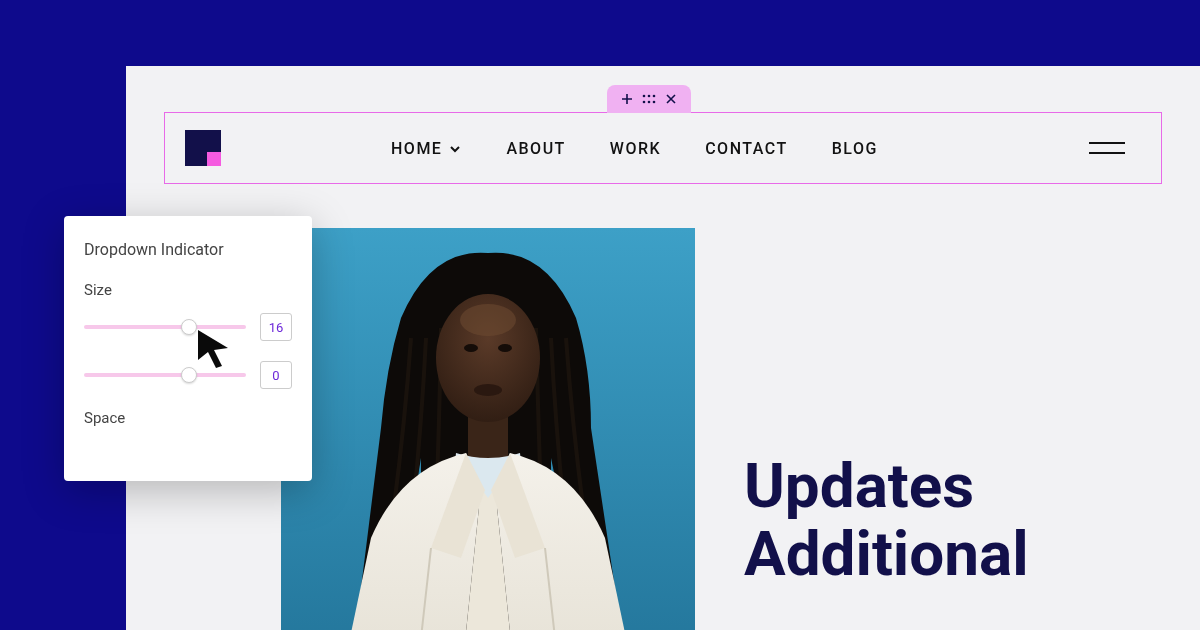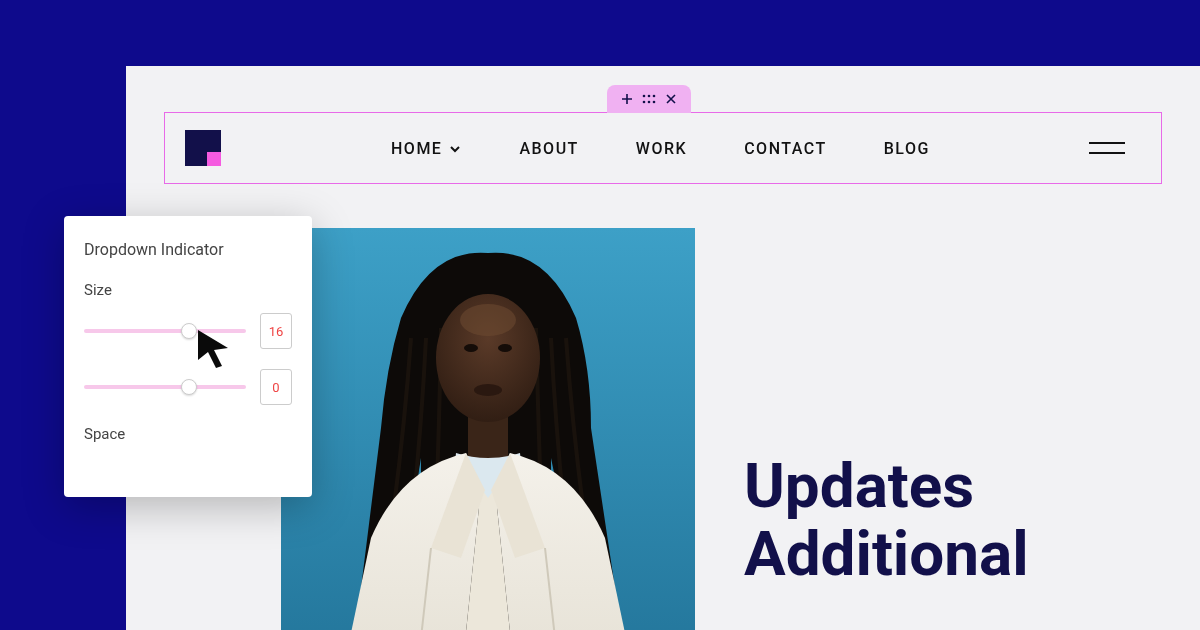--- a/index.html
+++ b/index.html
@@ -4,38 +4,38 @@
 <style>
 *{margin:0;padding:0;box-sizing:border-box;font-family:-apple-system,BlinkMacSystemFont,'Segoe UI',Roboto,sans-serif}
 body{width:1200px;height:630px;background:#0e0a8c;overflow:hidden;position:relative}
 .canvas{position:absolute;left:126px;top:66px;right:0;bottom:0;background:#f2f2f4}
 .editor-tab{position:absolute;left:607px;top:85px;width:84px;height:28px;background:#f0b1f2;border-radius:8px 8px 0 0;display:flex;align-items:center;justify-content:center;gap:10px;z-index:5}
 .editor-tab svg{display:block}
 .navbar{position:absolute;left:164px;top:112px;width:998px;height:72px;border:1px solid #e86ae8;background:#f2f2f4;display:flex;align-items:center;padding:0 36px 0 20px;z-index:4}
 .logo{width:36px;height:36px;margin-right:170px;position:relative}
 .logo .outer{position:absolute;inset:0;background:#12104a}
 .logo .inner{position:absolute;right:0;bottom:0;width:14px;height:14px;background:#f55be0}
-.nav-links{display:flex;gap:57px;align-items:center}
+.nav-links{display:flex;gap:44px;align-items:center}
 .nav-link{font-size:16px;letter-spacing:1.5px;font-weight:500;color:#121212;display:flex;align-items:center;gap:6px;cursor:pointer}
 .nav-link svg{margin-top:2px}
 .hamburger{margin-left:auto;display:flex;flex-direction:column;gap:8px;cursor:pointer}
 .hamburger span{display:block;width:36px;height:2px;background:#121212}
 .hero-img{position:absolute;left:281px;top:228px;width:414px;height:500px;overflow:hidden}
 .hero-img svg{display:block}
 .headline{position:absolute;left:744px;top:452px;font-family:Georgia,'Times New Roman',serif;font-weight:700;font-size:62px;line-height:1.1;color:#12104a}
 .panel{position:absolute;left:64px;top:216px;width:248px;background:#fff;border-radius:4px;box-shadow:0 10px 40px rgba(0,0,0,.25);padding:24px 20px 40px;z-index:10}
 .panel-title{font-size:16px;color:#444;margin-bottom:22px}
 .ctrl{margin-bottom:20px}
 .ctrl:last-child{margin-bottom:8px}
 .ctrl-label{font-size:15px;color:#444;margin-bottom:14px}
 .ctrl-row{display:flex;align-items:center;gap:14px}
 .slider{position:relative;flex:1;height:16px;cursor:pointer}
 .track{position:absolute;top:50%;left:0;right:0;height:4px;margin-top:-2px;background:#f7c8ea;border-radius:2px}
 .thumb{position:absolute;top:50%;width:16px;height:16px;margin-top:-8px;margin-left:-8px;background:#fff;border:1px solid #ccc;border-radius:50%;box-shadow:0 1px 2px rgba(0,0,0,.15)}
-.valbox{width:32px;height:36px;border:1px solid #ccc;border-radius:3px;font-size:13px;color:#ef4444;display:flex;align-items:center;justify-content:center}
+.valbox{width:32px;height:28px;border:1px solid #ccc;border-radius:3px;font-size:13px;color:#6d28d9;display:flex;align-items:center;justify-content:center}
 .cursor{position:absolute;left:253px;top:546px;z-index:20}
 </style>
 </head>
 <body>
 
 <div class="canvas"></div>
 
 <div class="editor-tab">
   <svg width="10" height="10" viewBox="0 0 10 10">
       <path d="M5 0v10M0 5h10" stroke="#12104a" stroke-width="1.6"></path>

